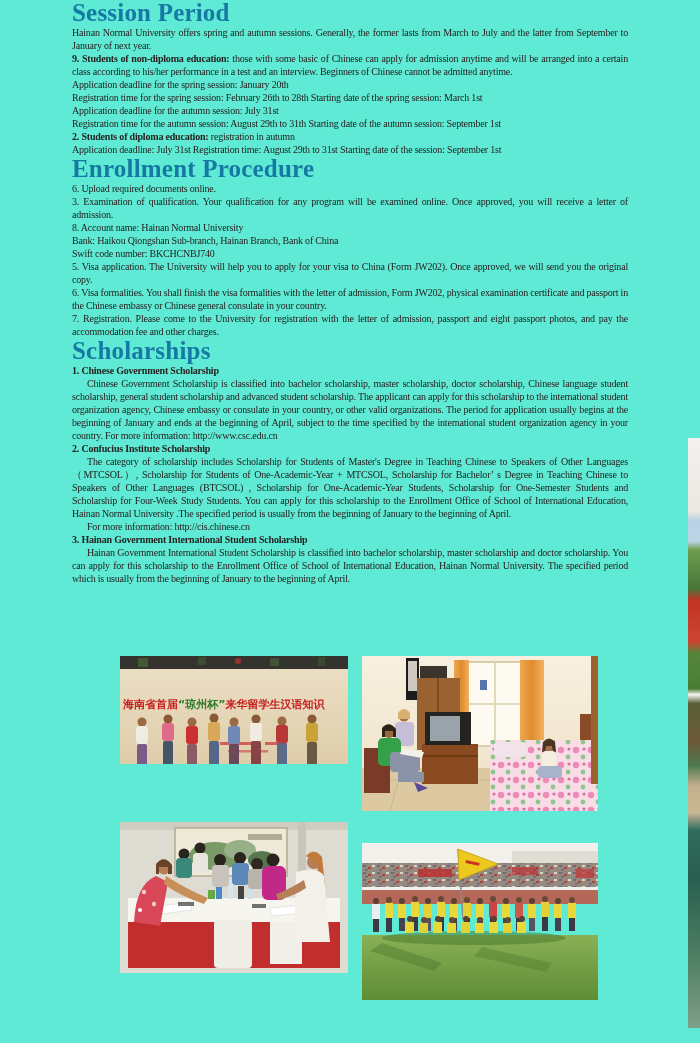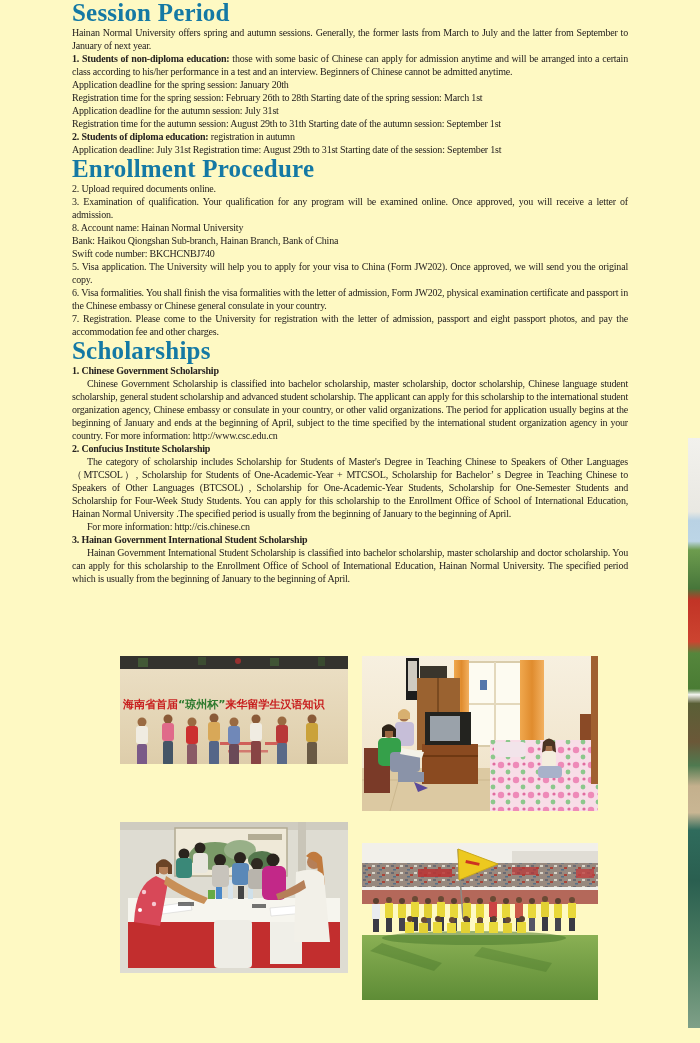--- a/index.html
+++ b/index.html
@@ -1,16 +1,16 @@
 <!DOCTYPE html>
 <html><head>
 <meta charset="utf-8">
 <style>
   html,body{margin:0;padding:0;background:#ffffff;}
-  .page{position:relative;width:700px;height:1043px;background:#fef9c3;overflow:hidden;
+  .page{position:relative;width:700px;height:1043px;background:#5eead4;overflow:hidden;
         font-family:"Liberation Serif","DejaVu Serif",serif;color:#262220;}
   .content{position:absolute;left:72px;top:0;width:556px;}
   h2.sec{font-family:"Liberation Serif","DejaVu Serif",serif;font-weight:bold;
          font-size:25px;line-height:26px;margin:0;color:#1579a4;letter-spacing:.2px;}
   .h-session{margin-top:56px;margin-bottom:6px;}
   .h-enroll{margin-top:16px;margin-bottom:6px;}
   .h-schol{margin-top:2px;margin-bottom:6px;}
   p.bp{margin:0;font-size:10px;line-height:13px;text-align:justify;letter-spacing:-0.2px;}
   p.bp b{letter-spacing:-0.2px;}
   p.indent{text-indent:15px;}
@@ -30,30 +30,30 @@
 </style>
 </head>
 <body>
 
 <div class="page">
 
   <div class="content">
 
     <h2 class="sec h-session">Session Period</h2>
     <p class="bp"><span>Hainan Normal University offers spring and autumn sessions. Generally, the former lasts from March to July and the latter from September to January of next year.</span></p>
-    <p class="bp"><b>1. Students of non-diploma education:</b><span> those with some basic of Chinese can apply for admission anytime and will be arranged into a certain class according to his/her performance in a test and an interview. Beginners of Chinese cannot be admitted anytime.</span></p>
+    <p class="bp"><b>9. Students of non-diploma education:</b><span> those with some basic of Chinese can apply for admission anytime and will be arranged into a certain class according to his/her performance in a test and an interview. Beginners of Chinese cannot be admitted anytime.</span></p>
     <p class="bp"><span>Application deadline for the spring session: January 20th</span></p>
     <p class="bp"><span>Registration time for the spring session: February 26th to 28th Starting date of the spring session: March 1st</span></p>
     <p class="bp"><span>Application deadline for the autumn session: July 31st</span></p>
     <p class="bp"><span>Registration time for the autumn session: August 29th to 31th Starting date of the autumn session: September 1st</span></p>
     <p class="bp"><b>2. Students of diploma education:</b><span> registration in autumn</span></p>
     <p class="bp"><span>Application deadline: July 31st Registration time: August 29th to 31st Starting date of the session: September 1st</span></p>
 
     <h2 class="sec h-enroll">Enrollment Procedure</h2>
-    <p class="bp"><span>2. Upload required documents online.</span></p>
+    <p class="bp"><span>6. Upload required documents online.</span></p>
     <p class="bp"><span>3. Examination of qualification. Your qualification for any program will be examined online. Once approved, you will receive a letter of admission.</span></p>
     <p class="bp"><span>8. Account name: Hainan Normal University</span></p>
     <p class="bp"><span>Bank: Haikou Qiongshan Sub-branch, Hainan Branch, Bank of China</span></p>
     <p class="bp"><span>Swift code number: BKCHCNBJ740</span></p>
     <p class="bp"><span>5. Visa application. The University will help you to apply for your visa to China (Form JW202). Once approved, we will send you the original copy.</span></p>
     <p class="bp"><span>6. Visa formalities. You shall finish the visa formalities with the letter of admission, Form JW202, physical examination certificate and passport in the Chinese embassy or Chinese general consulate in your country.</span></p>
     <p class="bp"><span>7. Registration. Please come to the University for registration with the letter of admission, passport and eight passport photos, and pay the accommodation fee and other charges.</span></p>
 
     <h2 class="sec h-schol">Scholarships</h2>
     <p class="bp"><b>1. Chinese Government Scholarship</b></p>

